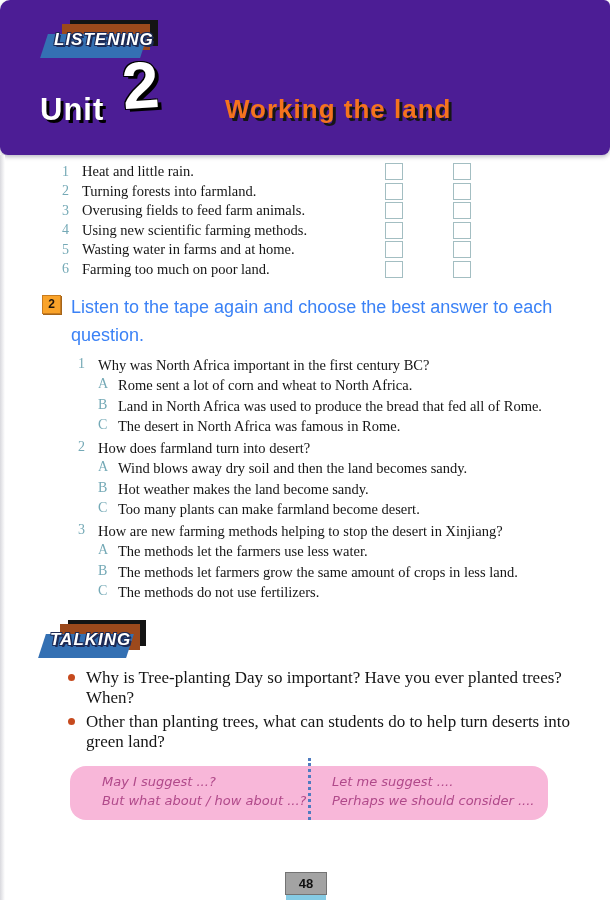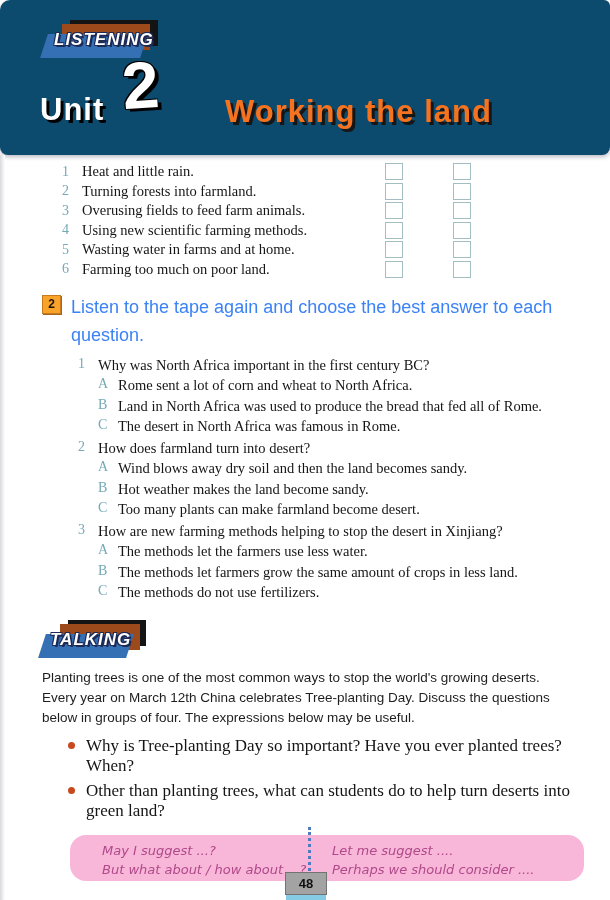--- a/index.html
+++ b/index.html
@@ -1,27 +1,27 @@
 <!DOCTYPE html>
 <html><head>
 <meta charset="utf-8">
 <style>
   html,body{margin:0;padding:0;background:#ffffff;}
   .page{position:relative;width:610px;height:900px;background:#fff;overflow:hidden;
         font-family:"Liberation Sans",sans-serif;}
   
   .unit-header{position:absolute;left:0;top:0;width:610px;height:155px;
-    background:#0c4a6e;border-radius:10px 6px 8px 8px;
+    background:#4c1d95;border-radius:10px 6px 8px 8px;
     box-shadow:0 2px 4px rgba(60,60,90,.35);}
   .unit-word{position:absolute;left:40px;top:92px;color:#fff;font-size:31px;font-weight:900;
     letter-spacing:1px;text-shadow:3px 3px 0 #000;}
   .unit-num{position:absolute;left:122px;top:52px;color:#fff;font-size:66px;font-weight:900;
     transform:rotate(-4deg);line-height:1;
     text-shadow:4px 3px 0 #000,-1px -1px 0 #000,1px -1px 0 #000,-1px 1px 0 #000;}
-  .unit-title{position:absolute;left:225px;top:94px;color:#f5731e;font-size:31px;font-weight:900;
+  .unit-title{position:absolute;left:225px;top:94px;color:#f5731e;font-size:26px;font-weight:900;
     letter-spacing:1px;text-shadow:3px 3px 0 #161616;}
   .page-edge{position:absolute;left:0;top:155px;width:5px;height:745px;
     background:linear-gradient(to right,#d9d9de,#ffffff);}
   
   .banner{position:relative;height:40px;}
   .banner .b-shadow{position:absolute;background:#141414;}
   .banner .b-brown{position:absolute;background:#9c491c;}
   .banner .b-blue{position:absolute;background:#3470b3;transform:skewX(-18deg);}
   .banner .b-label{position:absolute;color:#fff;font-style:italic;font-weight:900;
     font-size:17px;letter-spacing:1px;font-family:"Liberation Sans",sans-serif;
@@ -58,22 +58,22 @@
   .q-text{font-family:"Liberation Serif",serif;font-size:14.5px;color:#151515;line-height:1.25;}
   .opt-row{display:grid;grid-template-columns:20px 1fr;margin:2.5px 0 0 20px;}
   .opt-letter{color:#74a9b6;font-family:"Liberation Serif",serif;font-size:14px;}
   
   .talk-intro{margin:8px 0 0 42px;width:528px;font-size:13.5px;color:#1e1e1e;line-height:1.5;}
   .bullets{margin:8px 0 0 68px;}
   .bullet-row{display:flex;align-items:flex-start;margin-top:4.5px;}
   .bullet-dot{flex:0 0 auto;width:7px;height:7px;border-radius:50%;background:#c64a1e;margin:6px 11px 0 0;}
   .bullet-text{font-family:"Liberation Serif",serif;font-size:17px;color:#151515;}
   
-  .expr-box{position:relative;margin:14px 0 0 70px;width:478px;height:46px;background:#f8b7d9;
-    border-radius:16px;padding-left:36px;}
+  .expr-box{position:relative;margin:14px 0 0 70px;width:478px;height:54px;background:#f8b7d9;
+    border-radius:16px;}
   .expr-col{position:absolute;top:6px;font-size:13px;font-style:italic;color:#b0498a;
     line-height:1.3;font-family:"DejaVu Sans",sans-serif;}
   .expr-left{left:32px;}
   .expr-right{left:262px;}
   .expr-line{margin-top:2px;}
   .expr-sep{position:absolute;left:238px;top:-8px;height:62px;width:0;
     border-left:3px dotted #4f7cc0;}
   
   .footer{position:absolute;left:285px;top:872px;width:40px;text-align:center;}
   .page-num-box{width:40px;height:21px;background:#a3a3a3;border:1px solid #737373;
@@ -211,21 +211,20 @@
     </div>
   </div>
 
   <div class="banner banner-talking">
     <div class="b-shadow"></div>
     <div class="b-brown"></div>
     <div class="b-blue"></div>
     <div class="b-label">TALKING</div>
   </div>
 
-  <div class="talk-intro">Planting trees is one of the most common ways to stop the world's growing deserts. Every year on March 12th China celebrates Tree-planting Day. Discuss the questions below in groups of four. The expressions below may be useful.</div>
 
   <div class="bullets">
     <div class="bullet-row">
       <div class="bullet-dot"></div>
       <div class="bullet-text">Why is Tree-planting Day so important? Have you ever planted trees? When?</div>
     </div>
     <div class="bullet-row">
       <div class="bullet-dot"></div>
       <div class="bullet-text">Other than planting trees, what can students do to help turn deserts into green land?</div>
     </div>

